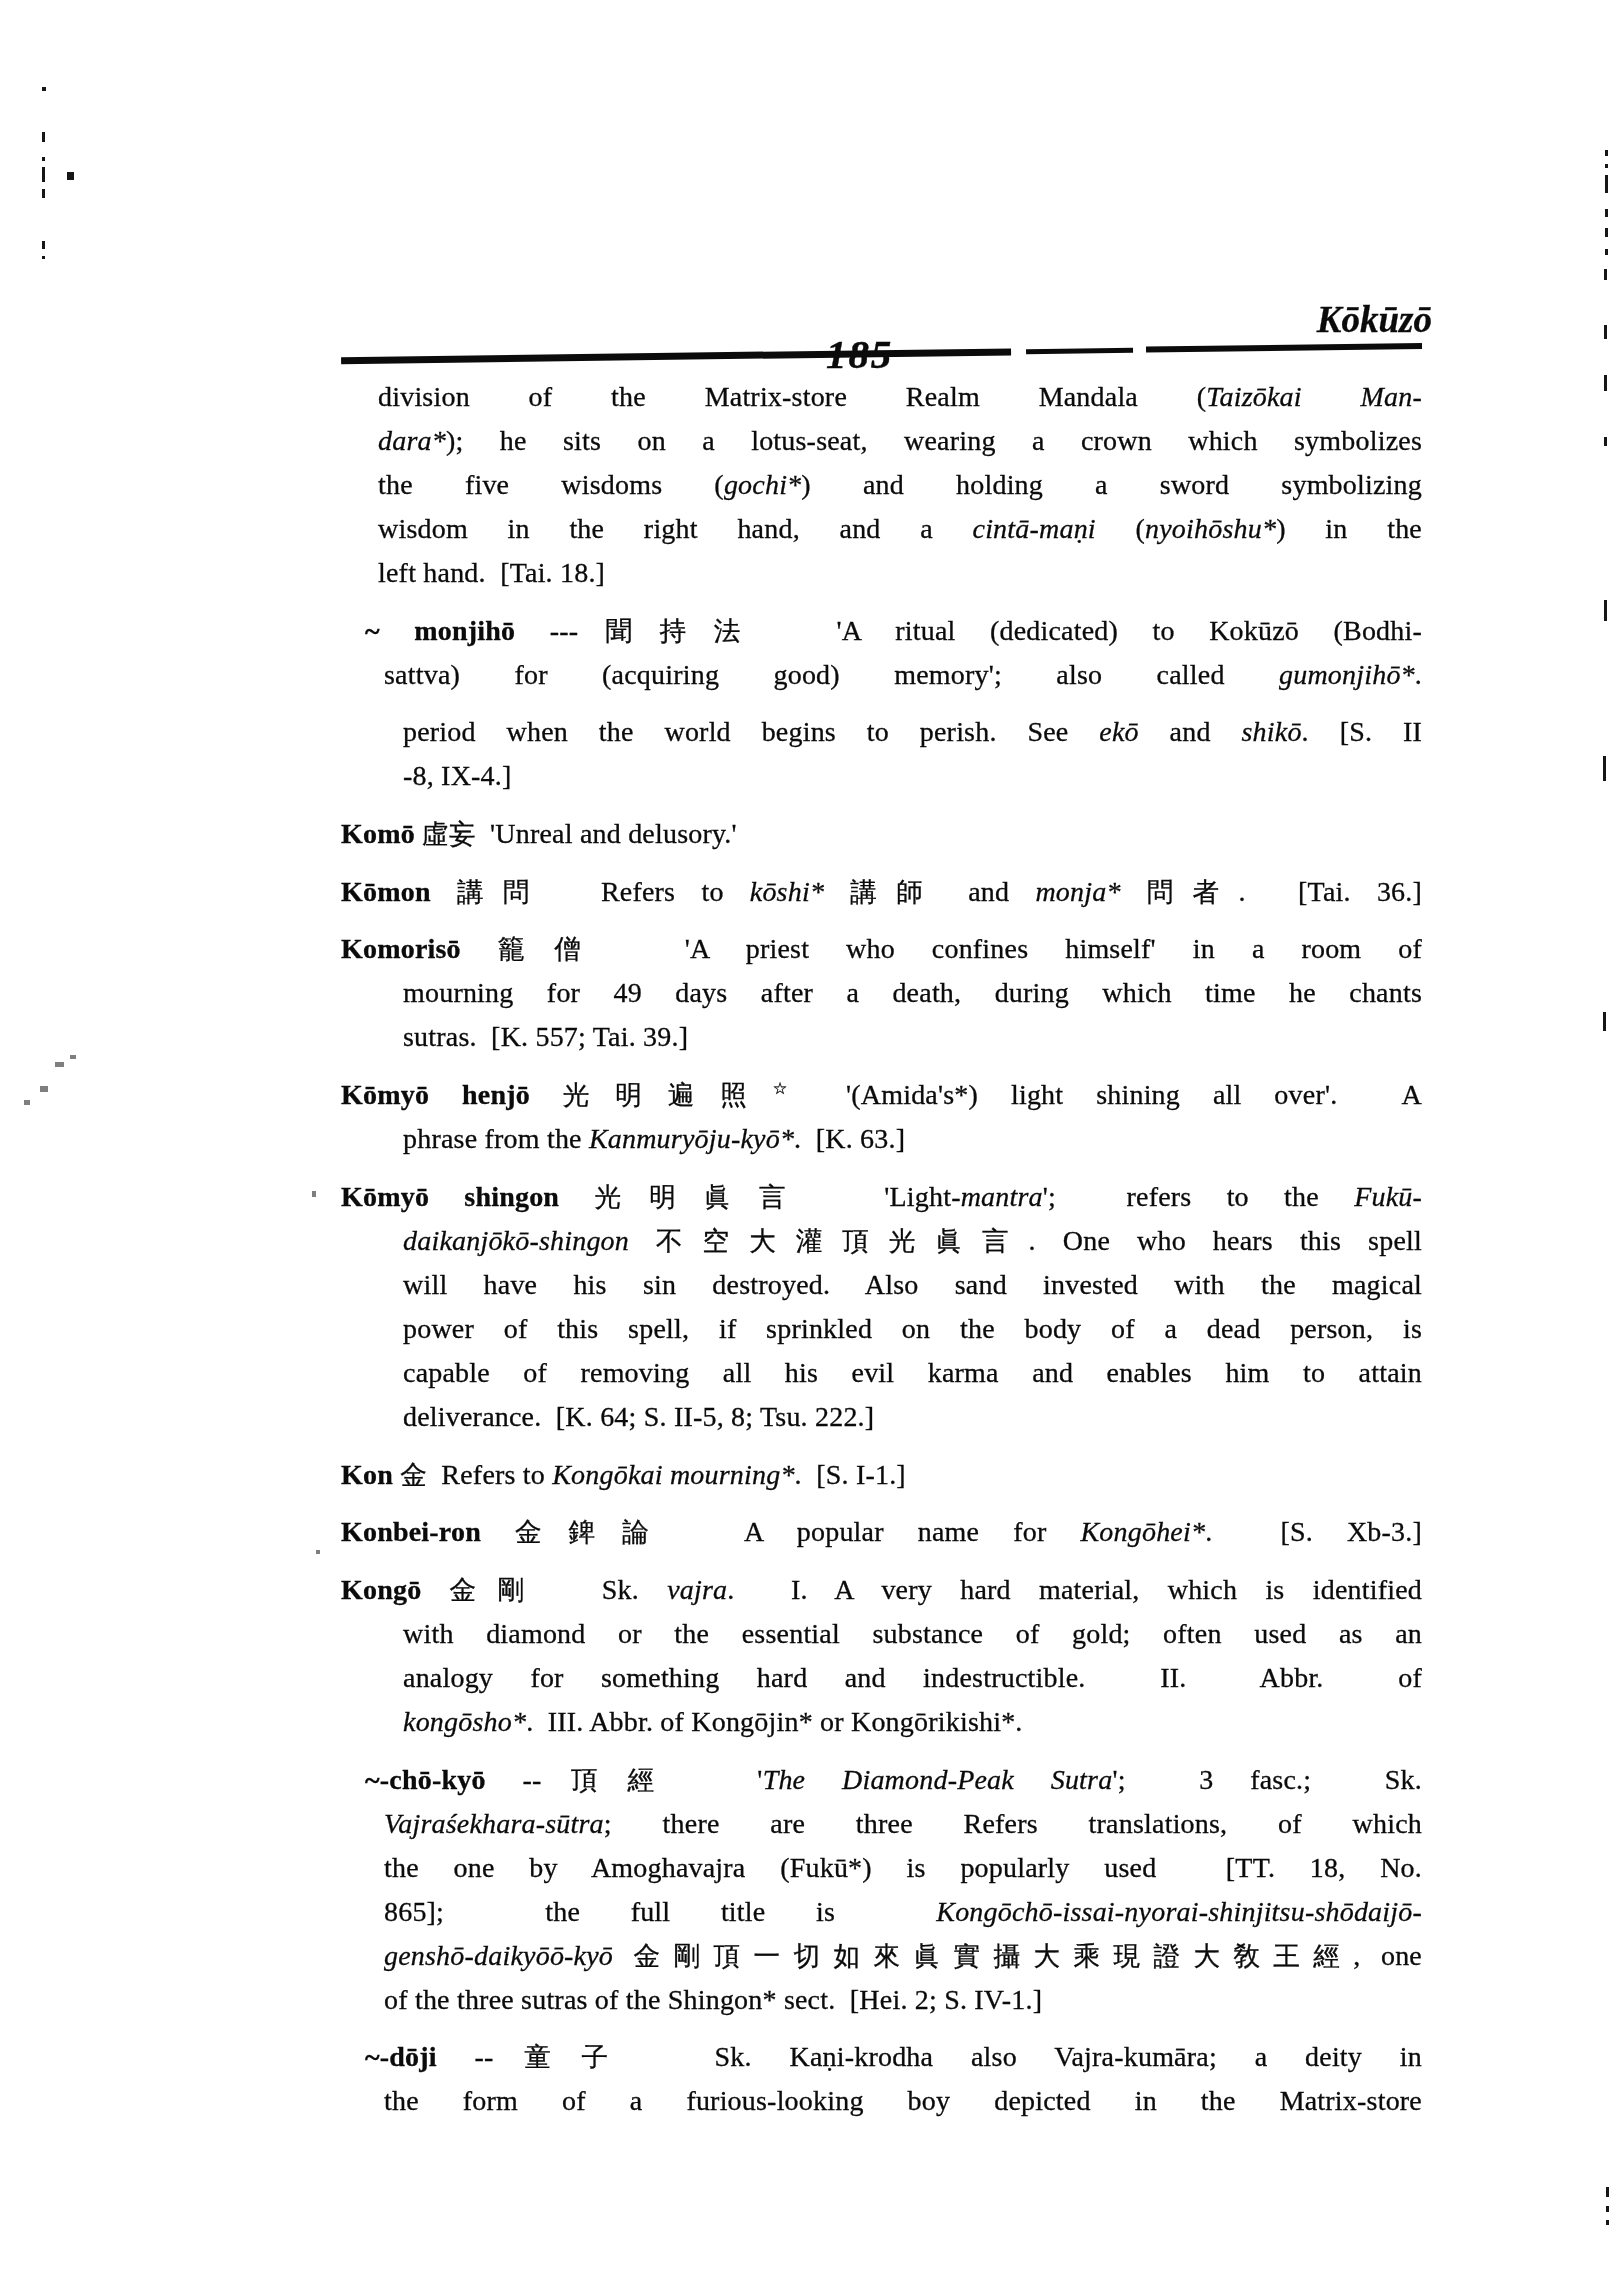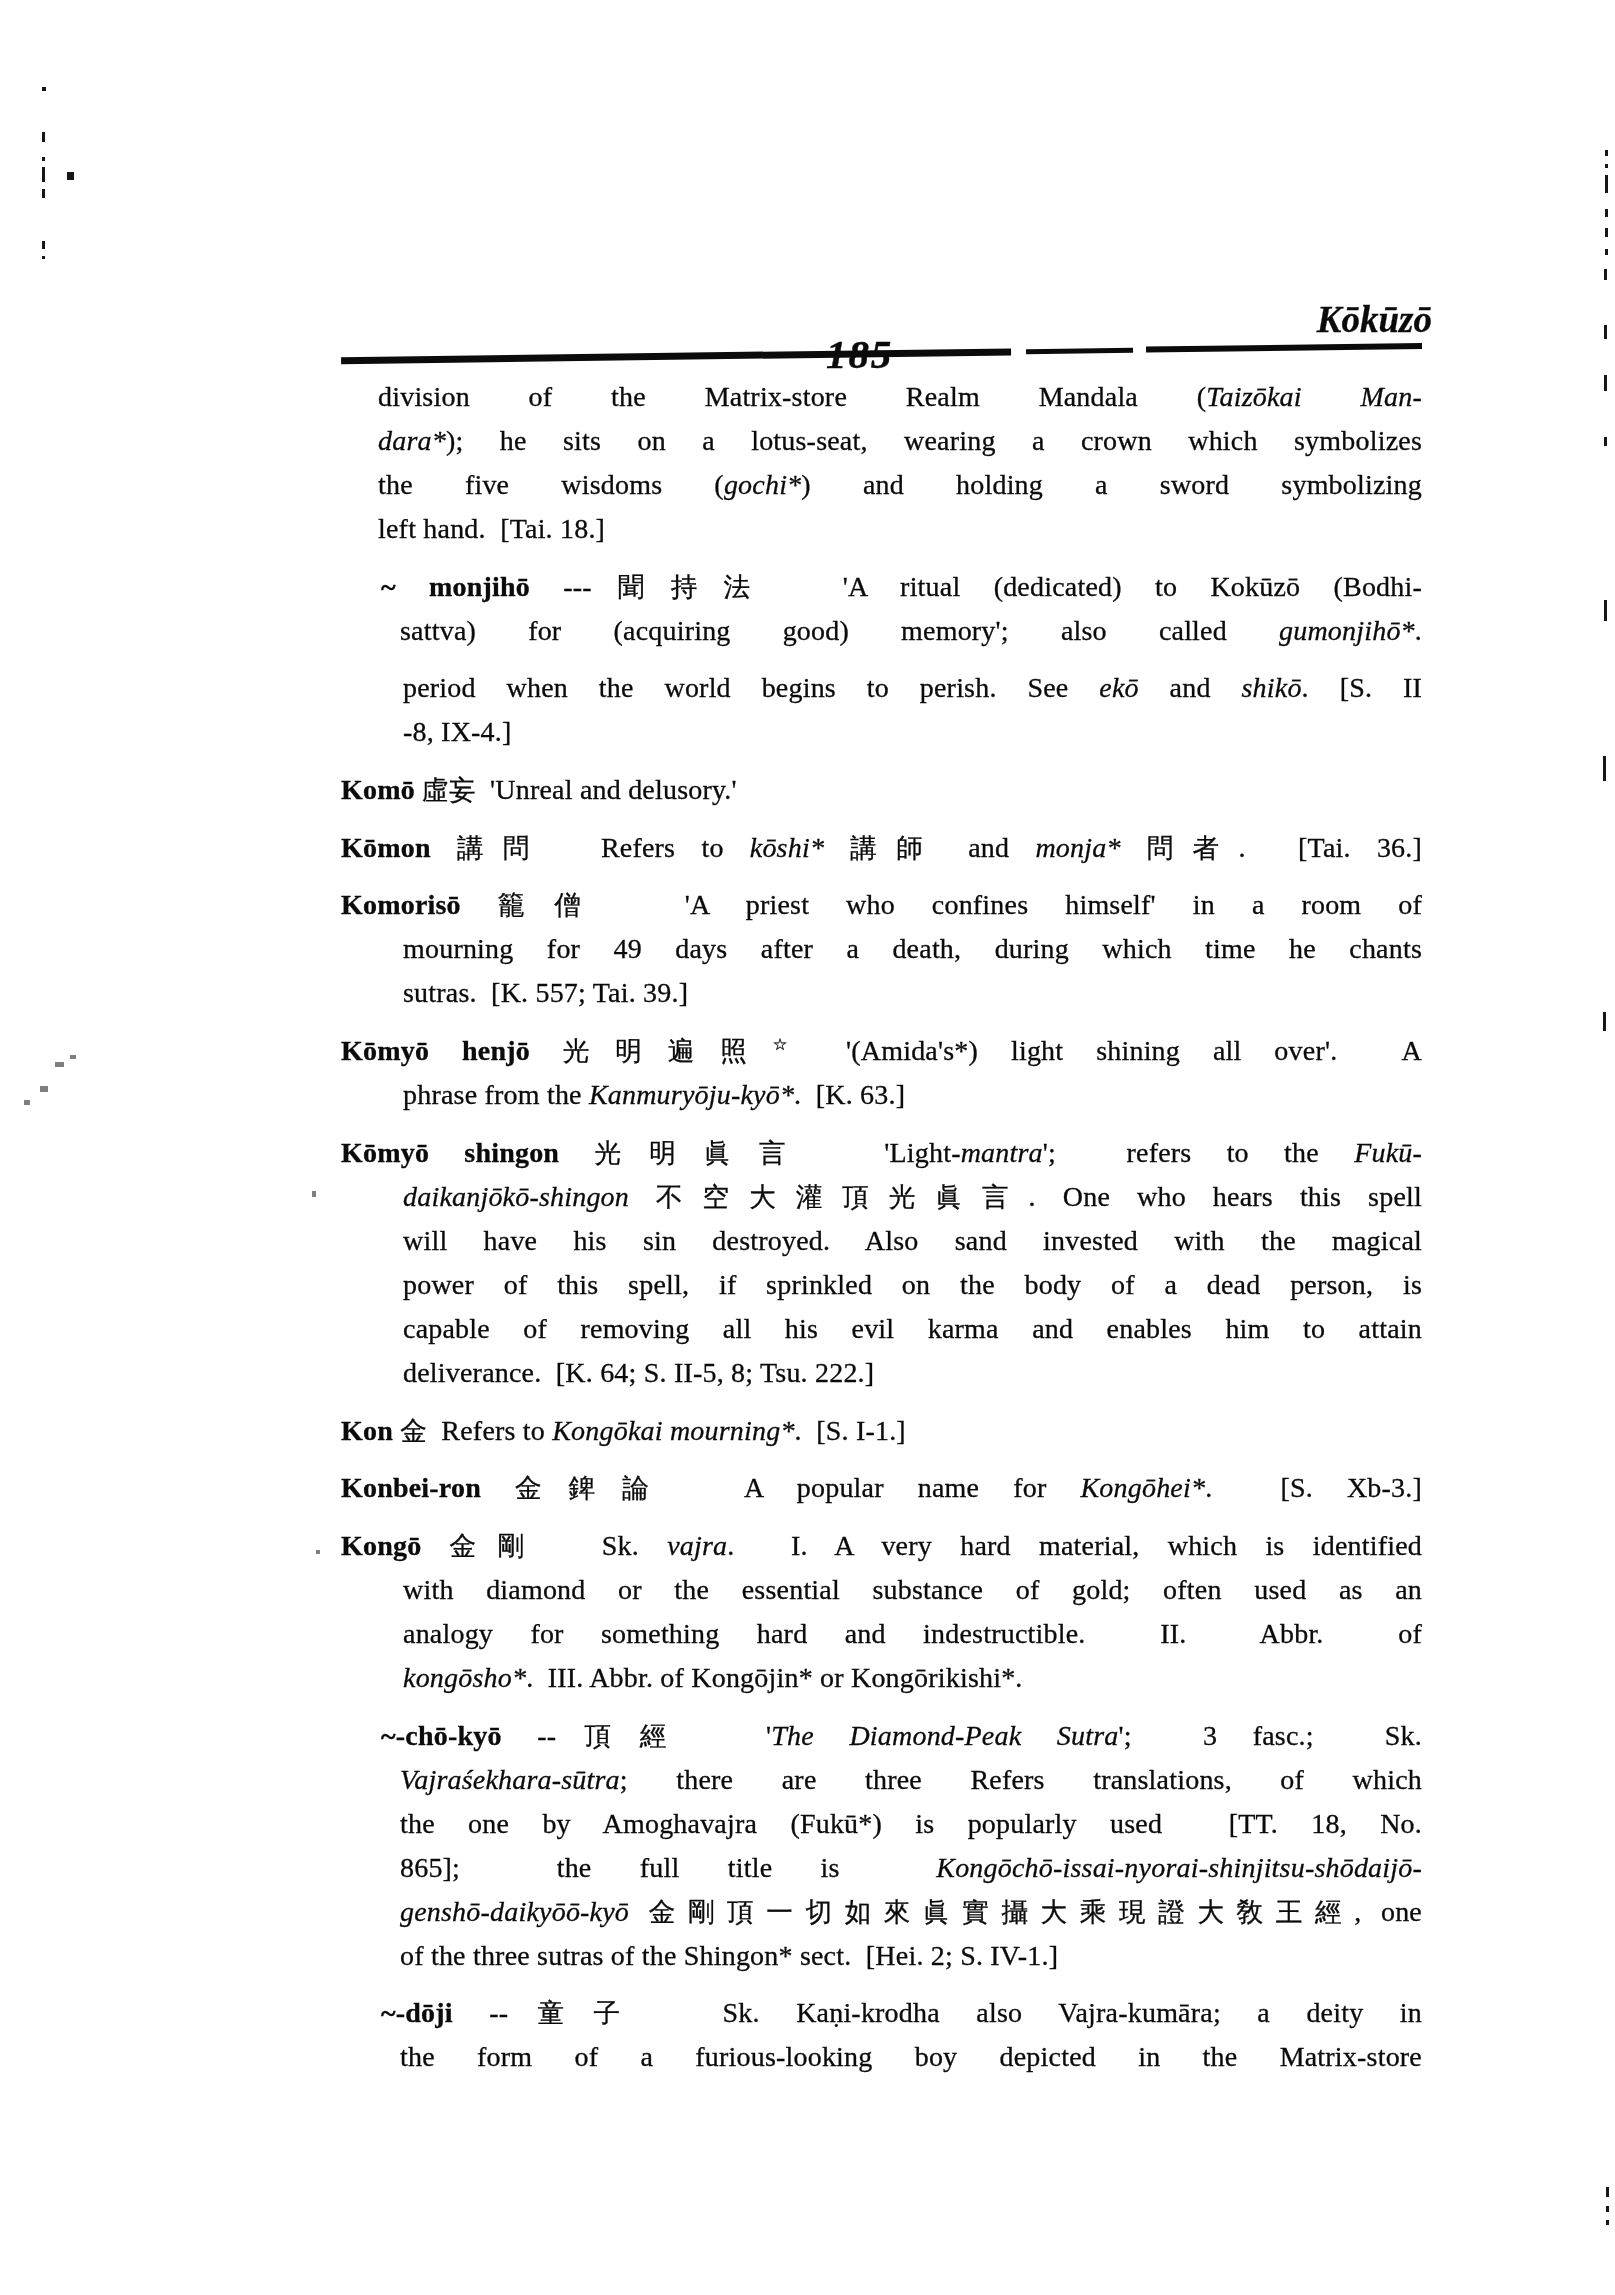--- a/index.html
+++ b/index.html
@@ -37,21 +37,21 @@
   .seg3{width:276px;height:6.2px;}
   
   .content{
     position:absolute;left:341px;top:375px;width:1081px;
     font-size:28px;line-height:44px;
     letter-spacing:0.2px;
     -webkit-text-stroke:0.3px currentColor;
   }
   .entry{margin-top:13.7px;}
   .entry.first{margin-top:0;margin-left:37px;}
-  .entry.sub{margin-left:40px;}
+  .entry.sub{margin-left:24px;}
   .line{text-align:justify;text-align-last:justify;}
   .line.end{text-align-last:left;}
   .line.cont{padding-left:62px;}
   .sub .line.cont{padding-left:19px;}
   .first .line.cont{padding-left:0;}
   .it{font-style:italic;}
   .bd{font-weight:bold;}
   .cjk{font-family:"DejaVu Sans",sans-serif;font-size:0.95em;}
   sup.star{font-size:0.58em;vertical-align:super;line-height:0;}
   
@@ -71,20 +71,21 @@
     <div class="gap2"></div>
     <div class="seg seg3"></div>
   </div>
 </div>
 
 <div class="content">
     <div class="entry first">
       <div class="line head"><span class="">division of the Matrix-store Realm Mandala (</span><span class="it">Taizōkai Man-</span></div>
       <div class="line cont"><span class="it">dara*</span><span class="">); he sits on a lotus-seat, wearing a crown which symbolizes</span></div>
       <div class="line cont"><span class="">the five wisdoms (</span><span class="it">gochi*</span><span class="">) and holding a sword symbolizing</span></div>
+      <div class="line cont"><span class="">wisdom in the right hand, and a </span><span class="it">cintā-maṇi</span><span class=""> (</span><span class="it">nyoihōshu*</span><span class="">) in the</span></div>
       <div class="line cont end"><span class="">left hand.&nbsp; [Tai. 18.]</span></div>
     </div>
     <div class="entry sub">
       <div class="line head"><span class="bd">~ monjihō</span><span class=""> ---</span><span class="cjk">聞持法</span><span class="">&nbsp; 'A ritual (dedicated) to Kokūzō (Bodhi-</span></div>
       <div class="line cont"><span class="">sattva) for (acquiring good) memory'; also called </span><span class="it">gumonjihō*</span><span class="">.</span></div>
     </div>
     <div class="entry ">
       <div class="line cont"><span class="">period when the world begins to perish. See </span><span class="it">ekō</span><span class=""> and </span><span class="it">shikō</span><span class="">. [S. II</span></div>
       <div class="line cont end"><span class="">-8, IX-4.]</span></div>
     </div>

